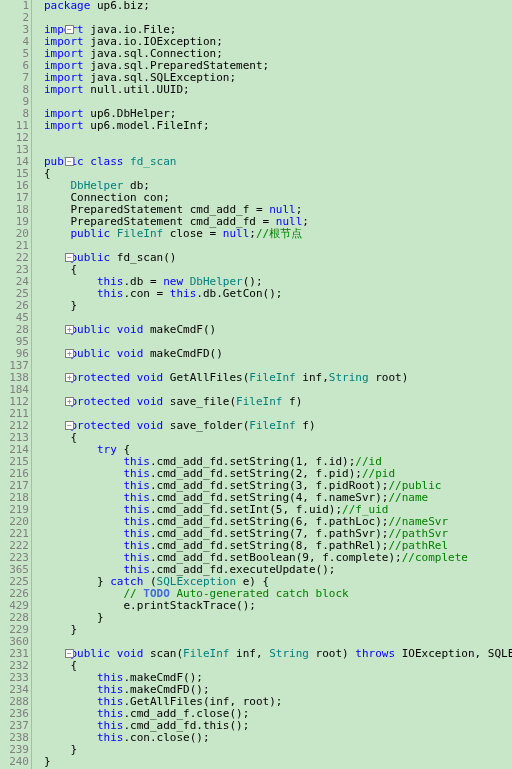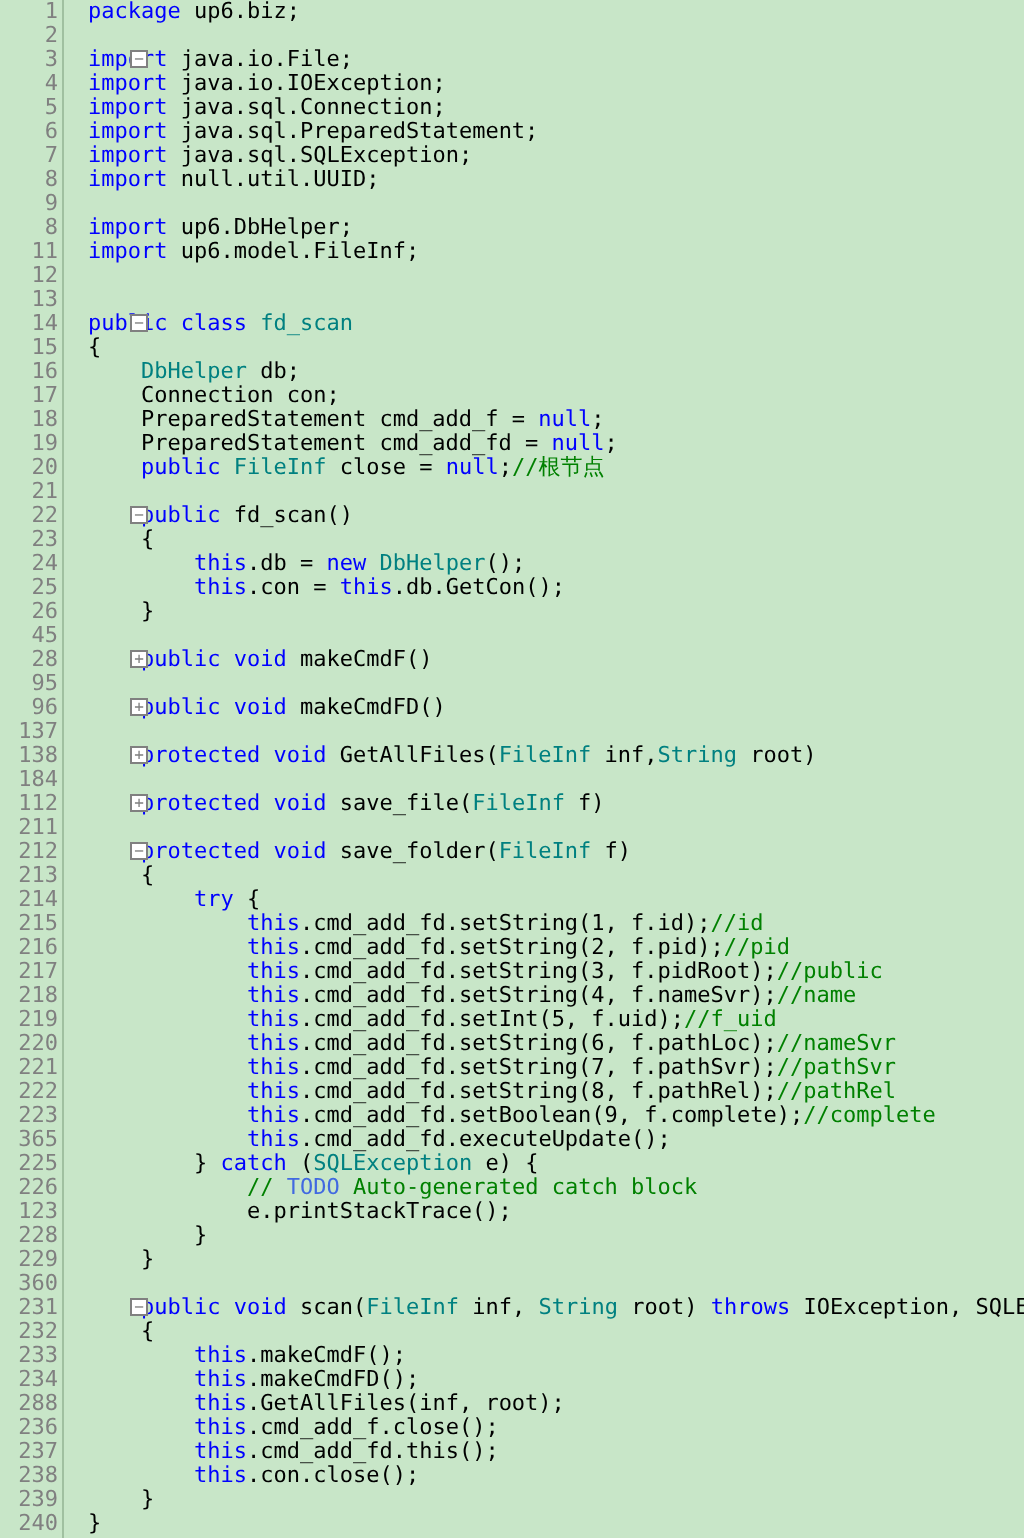--- a/index.html
+++ b/index.html
@@ -7,21 +7,21 @@
 .editor{display:flex;height:100%}
 .gutter{background:#c8e6c8;border-right:1px solid #a0c0a0;min-width:32px;text-align:right;padding-right:2px;color:#808080;user-select:none}
 .gutter .ln{height:12px;line-height:12px}
 .fold{position:absolute;left:33px;width:10px;top:0;height:100%}
 .fold .mk{position:absolute;left:0;width:9px;height:9px;border:1px solid #808080;background:#fff;font-size:8px;line-height:7px;text-align:center;color:#808080;cursor:pointer}
 .code{padding-left:12px;flex:1;position:relative}
 .code .cl{height:12px;line-height:12px;white-space:pre}
 .kw{color:#0000ff}
 .cls{color:#008080}
 .cmt{color:#008000}
-.todo{color:#4169e1;font-weight:normal}
+.todo{color:#4169e1;font-weight:bold}
 </style>
 </head>
 <body>
 
 <div class="editor">
   <div class="gutter" id="gutter">
       <div class="ln">1</div>
       <div class="ln">2</div>
       <div class="ln">3</div>
       <div class="ln">4</div>
@@ -64,21 +64,21 @@
       <div class="ln">217</div>
       <div class="ln">218</div>
       <div class="ln">219</div>
       <div class="ln">220</div>
       <div class="ln">221</div>
       <div class="ln">222</div>
       <div class="ln">223</div>
       <div class="ln">365</div>
       <div class="ln">225</div>
       <div class="ln">226</div>
-      <div class="ln">123</div>
+      <div class="ln">429</div>
       <div class="ln">228</div>
       <div class="ln">229</div>
       <div class="ln">360</div>
       <div class="ln">231</div>
       <div class="ln">232</div>
       <div class="ln">233</div>
       <div class="ln">234</div>
       <div class="ln">288</div>
       <div class="ln">236</div>
       <div class="ln">237</div>

